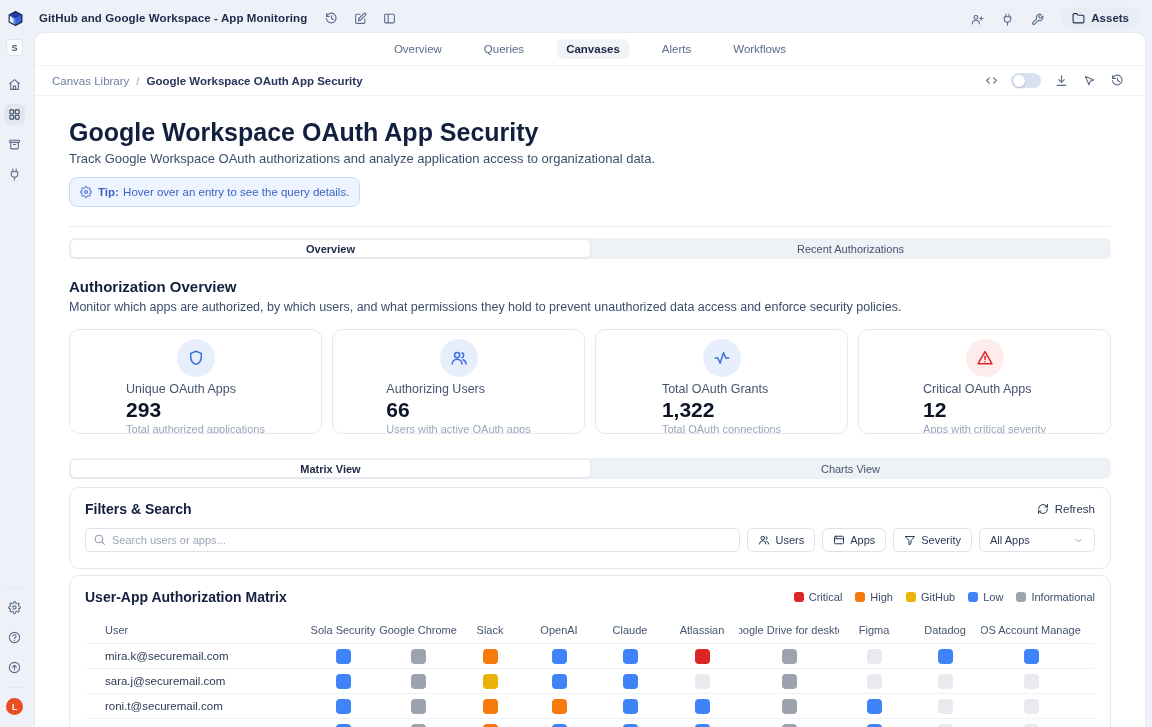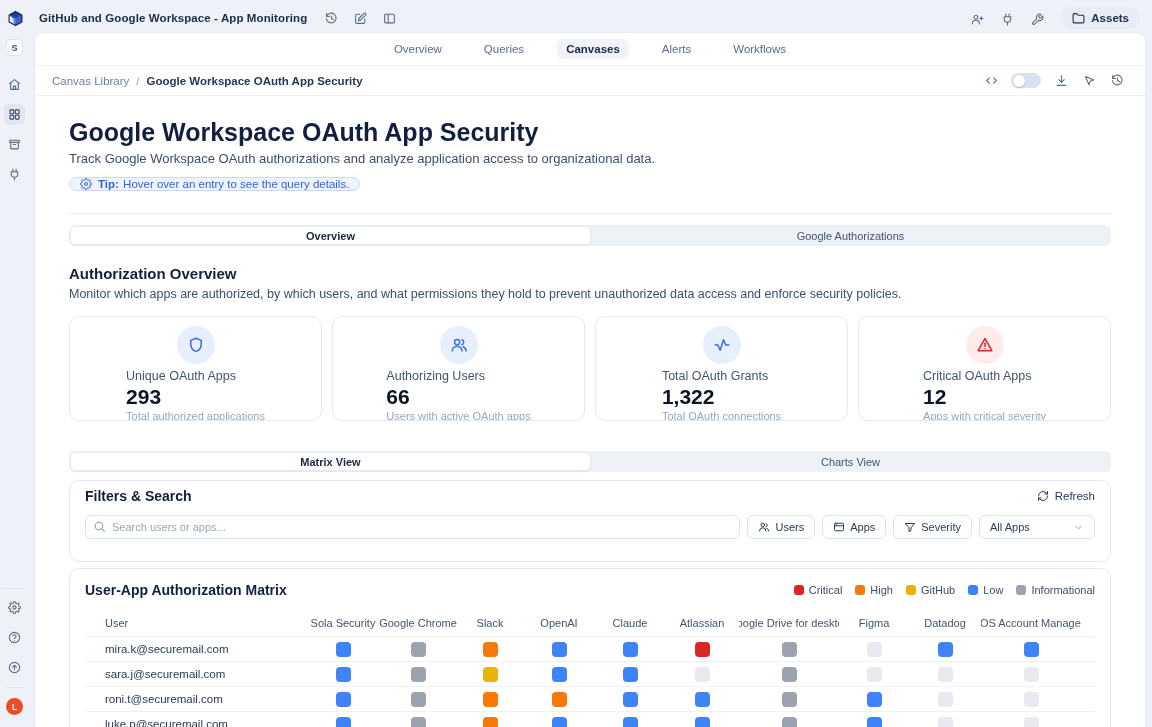--- a/index.html
+++ b/index.html
@@ -45,43 +45,43 @@
   .crumb-current { color:#27355a; font-weight:600; }
   .crumb-tools { margin-left:auto; display:flex; align-items:center; gap:12px; color:#5b6b8a; }
   .crumb-tool { width:16px; height:16px; display:flex; align-items:center; justify-content:center; cursor:pointer; }
   .switch { width:30px; height:15px; background:#d9e1f0; border-radius:999px; position:relative; cursor:pointer; }
   .switch .knob { position:absolute; top:1.5px; left:2px; width:12px; height:12px; border-radius:50%; background:#fff; box-shadow:0 1px 2px rgba(20,35,70,.25); }
 
   
   .content { flex:1; padding:0 34px; overflow:hidden; }
   .page-title { margin-top:21px; font-size:25px; line-height:30px; font-weight:700; color:#131f3e; }
   .page-sub { margin-top:4px; font-size:13px; line-height:16px; color:#3c4e6d; }
-  .tip { margin-top:10px; display:inline-flex; align-items:center; gap:6px; height:14px; padding:0 10px; background:#eef4ff; border:1px solid #c9d9f6; border-radius:8px; font-size:11.5px; color:#3a63c8;justify-content:space-between; }
+  .tip { margin-top:10px; display:inline-flex; align-items:center; gap:6px; height:30px; padding:0 10px; background:#eef4ff; border:1px solid #c9d9f6; border-radius:8px; font-size:11.5px; color:#3a63c8;justify-content:space-between; }
   .tip b { font-weight:700; margin-right:1px; }
   .hr { border:none; border-top:1px solid #e9ecf2; margin-top:19px; }
 
   .seg { margin-top:11px; height:21px; background:#eef1f6; border-radius:6px; display:flex; padding:1px; }
-  .seg.second { margin-top:30px; }
+  .seg.second { margin-top:24px; }
   .seg-item { flex:1; display:flex; align-items:center; justify-content:center; font-size:11px; color:#44546f; border-radius:5px; cursor:pointer; }
   .seg-item.selected { background:#fff; color:#1b2745; font-weight:600; border:1px solid #e6eaf1; box-shadow:0 1px 2px rgba(25,40,80,.06); }
 
   .h2 { margin-top:19px; font-size:15px; font-weight:700; color:#131f3e; }
   .sect-sub { margin-top:5px; font-size:12.5px; color:#3c4e6d; }
 
   .stats { margin-top:15px; display:flex; gap:10px; }
   .stat-card { flex:1; height:105px; background:#fff; border:1px solid #e4e9f1; border-radius:10px; padding-top:9px; display:flex; flex-direction:column; align-items:center; overflow:hidden; }
   .stat-ic { width:38px; height:38px; border-radius:50%; background:#e7eefc; color:#3b6fe0; display:flex; align-items:center; justify-content:center; flex:none; }
   .stat-ic.red { background:#fdeceb; color:#dc2626; }
   .stat-text { margin-top:5px; text-align:left; }
   .stat-label { font-size:12.5px; line-height:15px; color:#44546f; }
   .stat-value { font-size:21px; line-height:25px; font-weight:800; color:#0c1527; }
   .stat-sub { font-size:11px; line-height:13px; color:#9aa6ba; margin-top:1px; }
 
   .panel { background:#fff; border:1px solid #e4e9f1; border-radius:10px; }
-  .filters { margin-top:8px; height:82px; padding:7px 15px; }
+  .filters { margin-top:8px; height:82px; padding:13px 15px; }
   .panel-head { display:flex; align-items:center; }
   .panel-title { font-size:14px; font-weight:700; color:#131f3e; }
   .refresh-btn { margin-left:auto; display:flex; align-items:center; gap:6px; font-size:11.5px; color:#2b3a55; cursor:pointer; }
   .filter-row { margin-top:11px; display:flex; align-items:center; gap:7px; }
   .search-box { flex:1; position:relative; }
   .search-box input { width:100%; height:24px; border:1px solid #dce3ee; border-radius:6px; padding:0 8px 0 26px; font-size:11px; color:#2b3a55; outline:none; font-family:inherit; background:#fff; }
   .search-box input::placeholder { color:#9aa5b8; }
   .search-ic { position:absolute; left:8px; top:5px; color:#8d9ab1; }
   .fbtn { height:24px; display:flex; align-items:center; gap:5px; padding:0 10px; border:1px solid #dce3ee; border-radius:6px; background:#fff; font-size:11px; color:#2b3a55; cursor:pointer; white-space:nowrap; }
   .fselect { width:116px; justify-content:space-between; }
@@ -361,21 +361,21 @@
     <div class="tip">
       <svg width="12" height="12" viewBox="0 0 24 24">
           <use href="#i-gear"></use>
         </svg>
       <span><b>Tip:</b> <span>Hover over an entry to see the query details.</span></span>
     </div>
     <hr class="hr">
 
     <div class="seg">
       <div class="seg-item selected">Overview</div>
-      <div class="seg-item">Google Authorizations</div>
+      <div class="seg-item">Recent Authorizations</div>
     </div>
 
     <div class="h2">Authorization Overview</div>
     <div class="sect-sub">Monitor which apps are authorized, by which users, and what permissions they hold to prevent unauthorized data access and enforce security policies.</div>
 
     <div class="stats">
       <div class="stat-card">
         <div class="stat-ic">
             <svg width="18" height="18" viewBox="0 0 24 24">
               <use href="#i-shield"></use>

